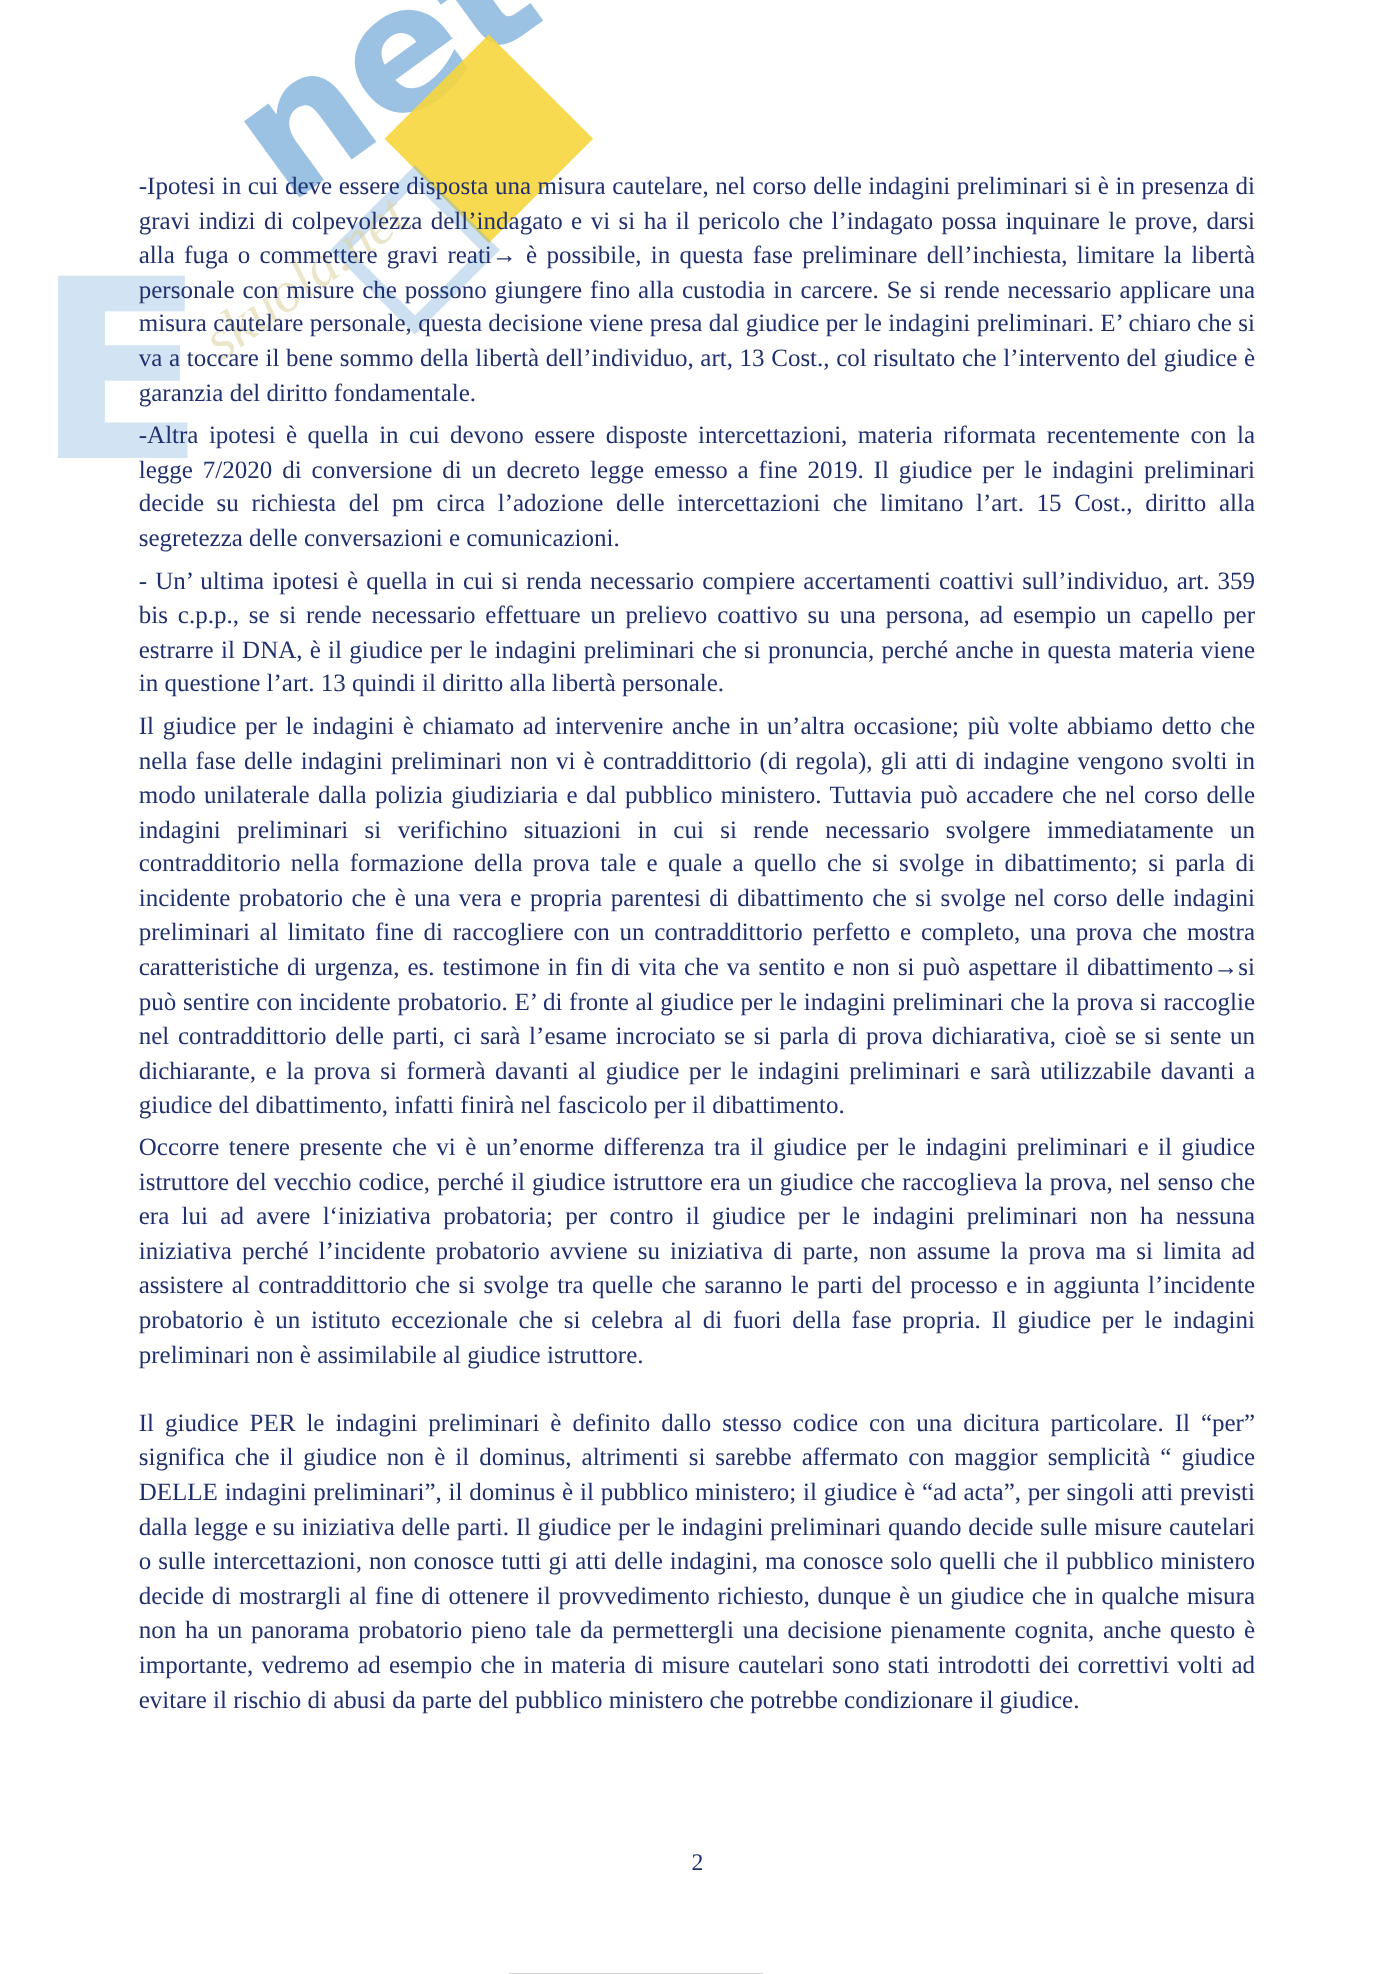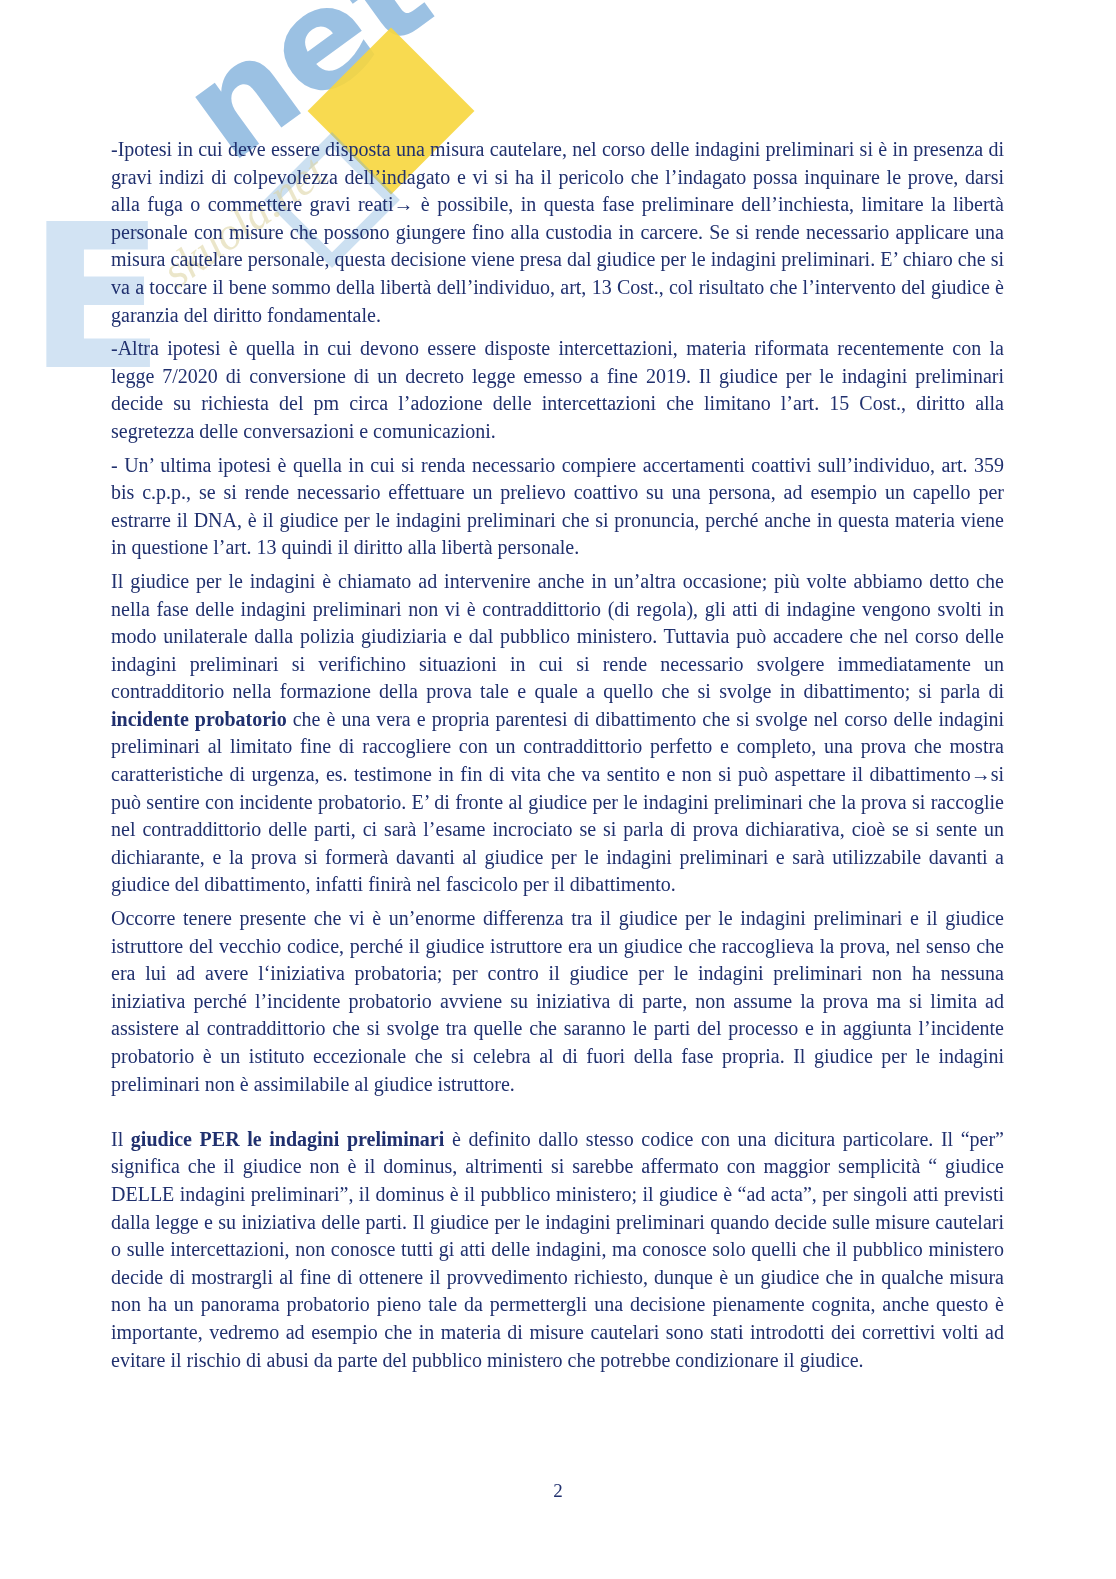--- a/index.html
+++ b/index.html
@@ -41,21 +41,21 @@
   
   .content{
     position:absolute;z-index:1;
     left:105px;top:130px;width:905px;
     color:#20306e;
     font-size:20px;line-height:27.6px;
     text-align:justify;
   }
   .content p{margin:6px;}
   .content p.space-before{margin-top:27.6px;}
-  .bold{font-weight:bold;}
+  .bold{font-weight:normal;}
   .page-number{
     position:absolute;z-index:1;
     left:0;right:0;top:1480px;
     text-align:center;color:#20306e;font-size:19px;
   }
 </style>
 </head>
 <body>
 
 <div class="page">

